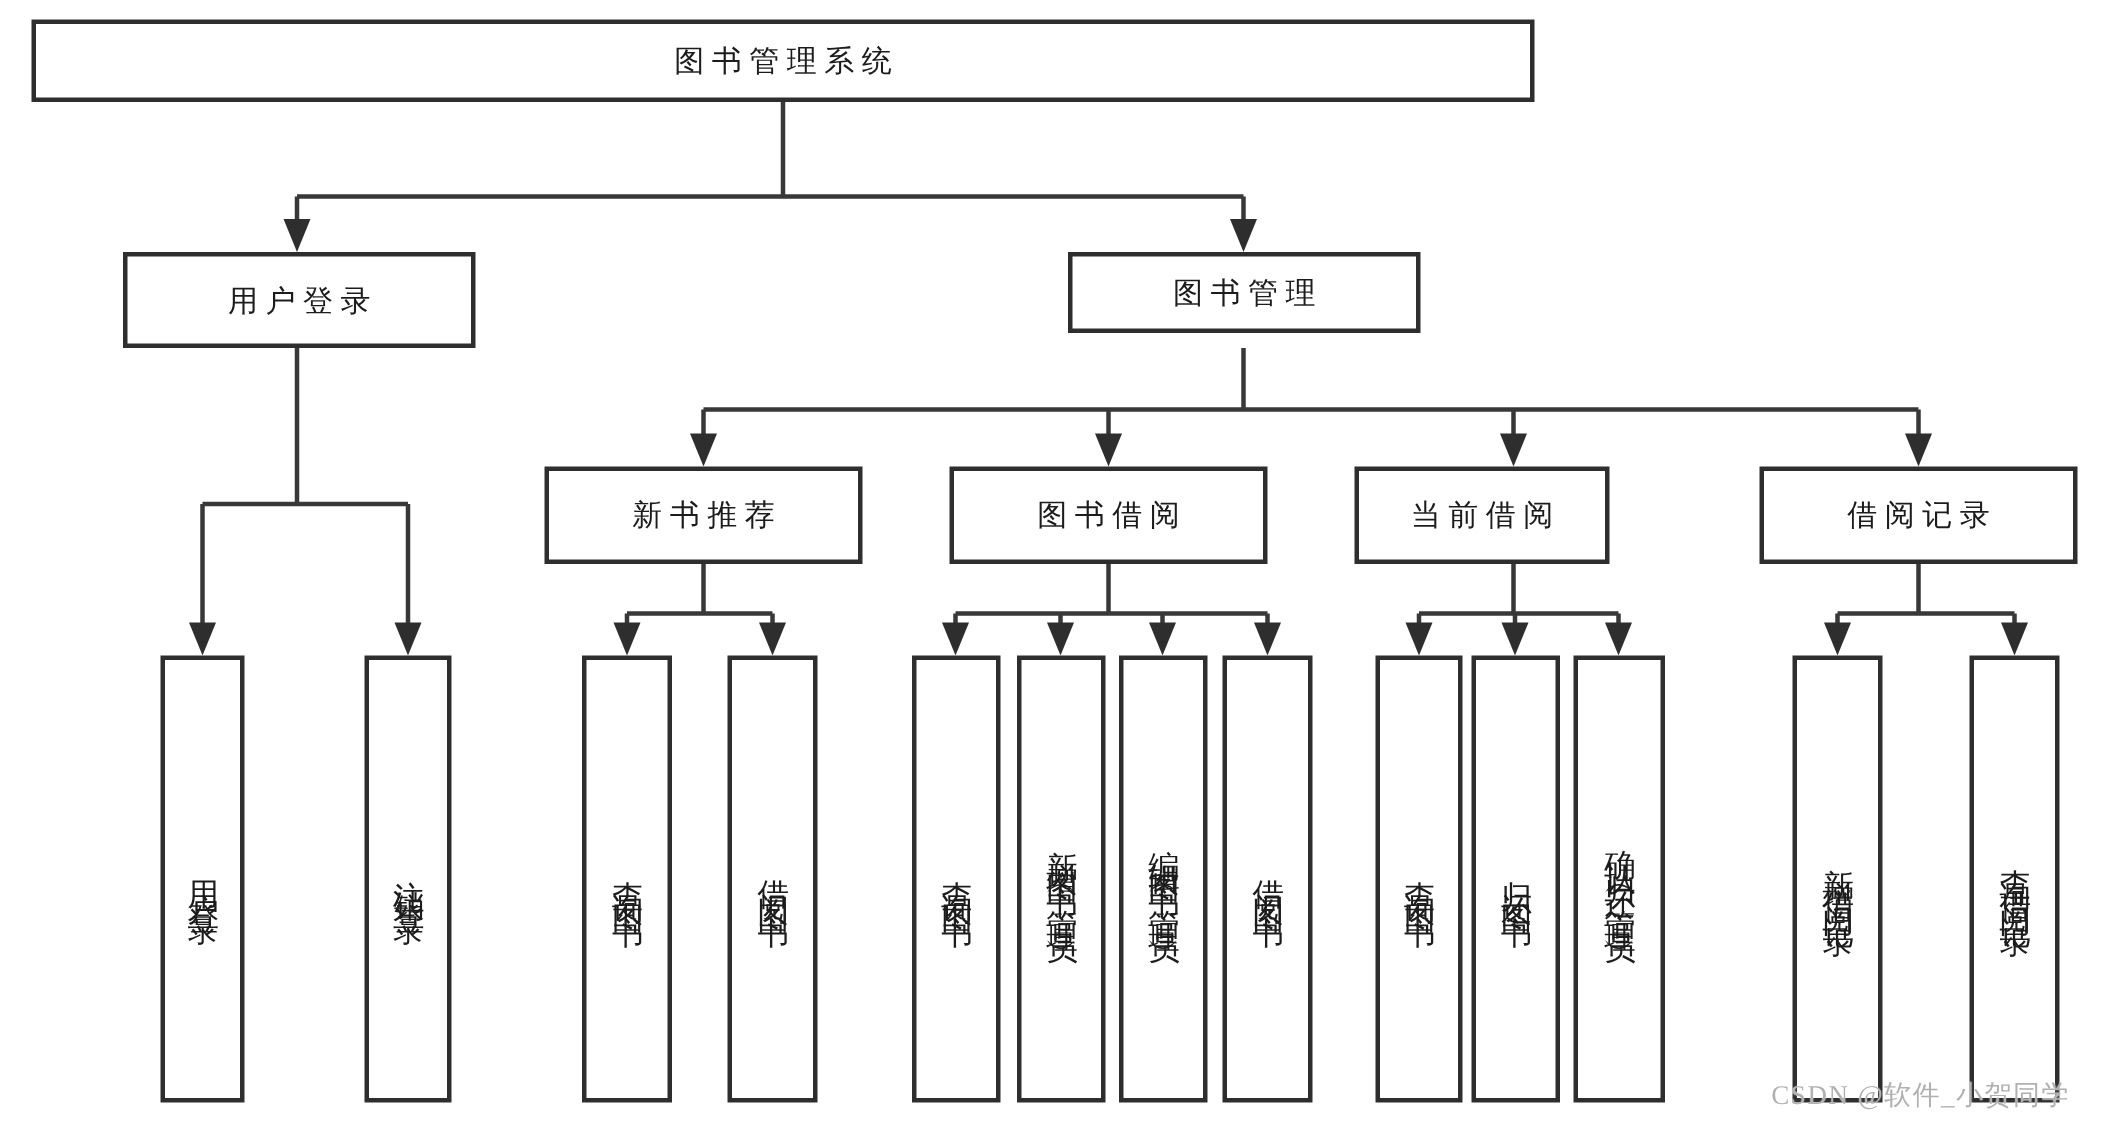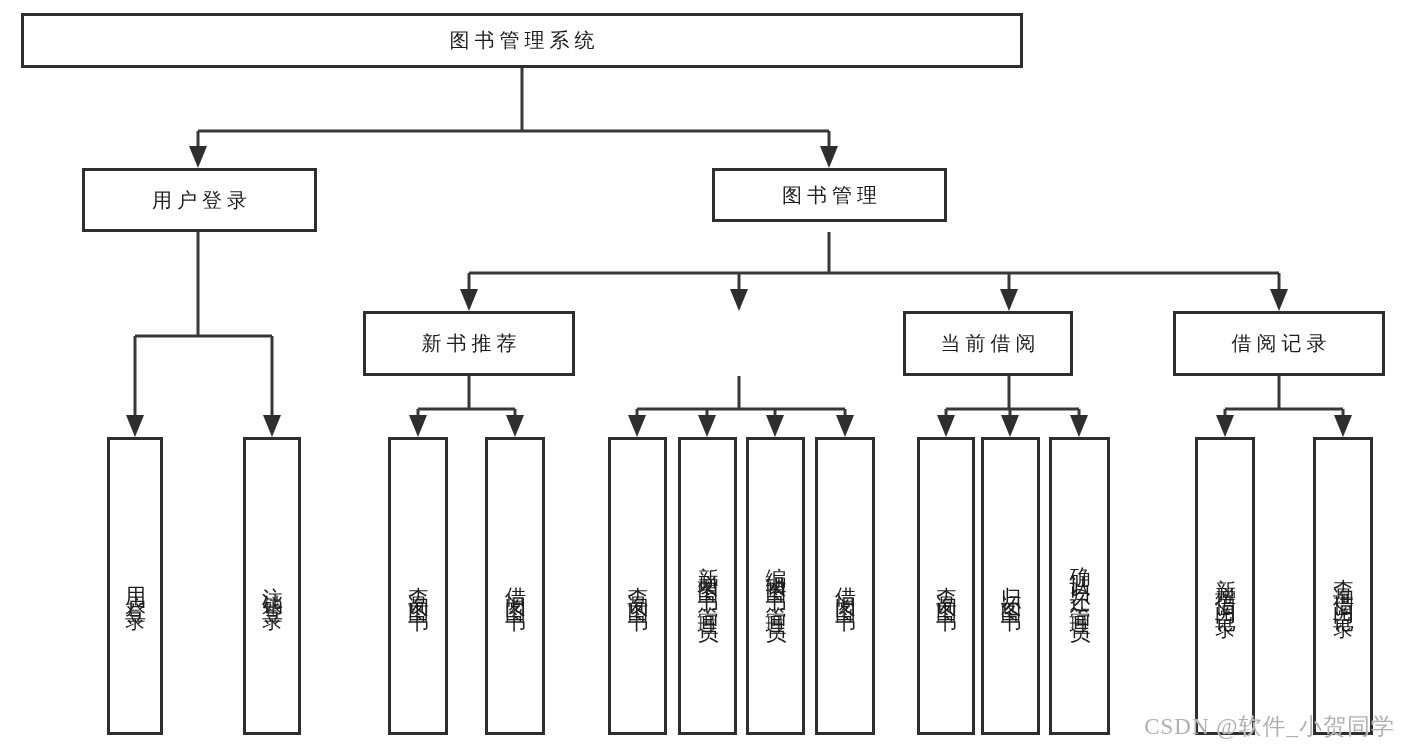--- a/index.html
+++ b/index.html
@@ -29,23 +29,23 @@
   }
   .box.v span{
     writing-mode:vertical-rl;
     font-size:21px;
     letter-spacing:8px;
     line-height:1;
     white-space:nowrap;
   }
   .watermark{
     position:absolute;
-    right:10px;
+    right:25px;
     bottom:5px;
-    font-size:23px;
+    font-size:18px;
     color:#b0b0b0;
     letter-spacing:1px;
     text-shadow:0 0 1px #ffffff;
     white-space:nowrap;
   }
 </style>
 </head>
 <body>
 
 <div class="stage">
@@ -97,20 +97,23 @@
   <div class="box h" style="left:82px;top:168px;width:235px;height:64px;">
     <span>用户登录</span>
   </div>
   <div class="box h" style="left:712px;top:168px;width:235px;height:54px;">
     <span>图书管理</span>
   </div>
 
   <div class="box h" style="left:363px;top:311px;width:212px;height:65px;">
     <span>新书推荐</span>
   </div>
+  <div class="box h" style="left:633px;top:311px;width:212px;height:65px;">
+    <span>图书借阅</span>
+  </div>
   <div class="box h" style="left:903px;top:311px;width:170px;height:65px;">
     <span>当前借阅</span>
   </div>
   <div class="box h" style="left:1173px;top:311px;width:212px;height:65px;">
     <span>借阅记录</span>
   </div>
 
   <div class="box v" style="left:107px;top:437px;width:56px;height:298px;">
     <span>用户登录</span>
   </div>

